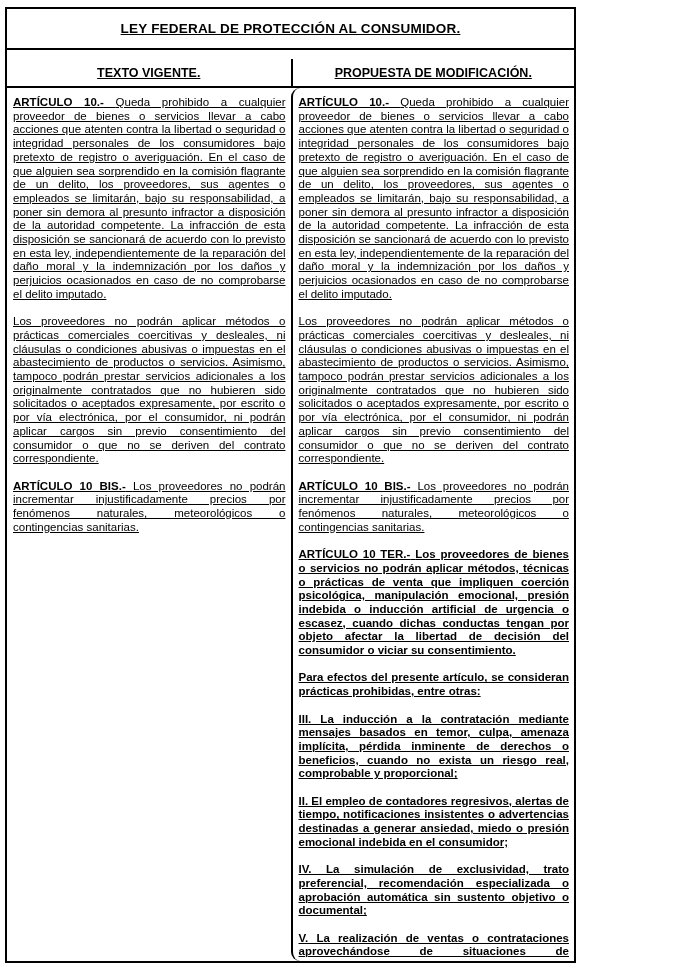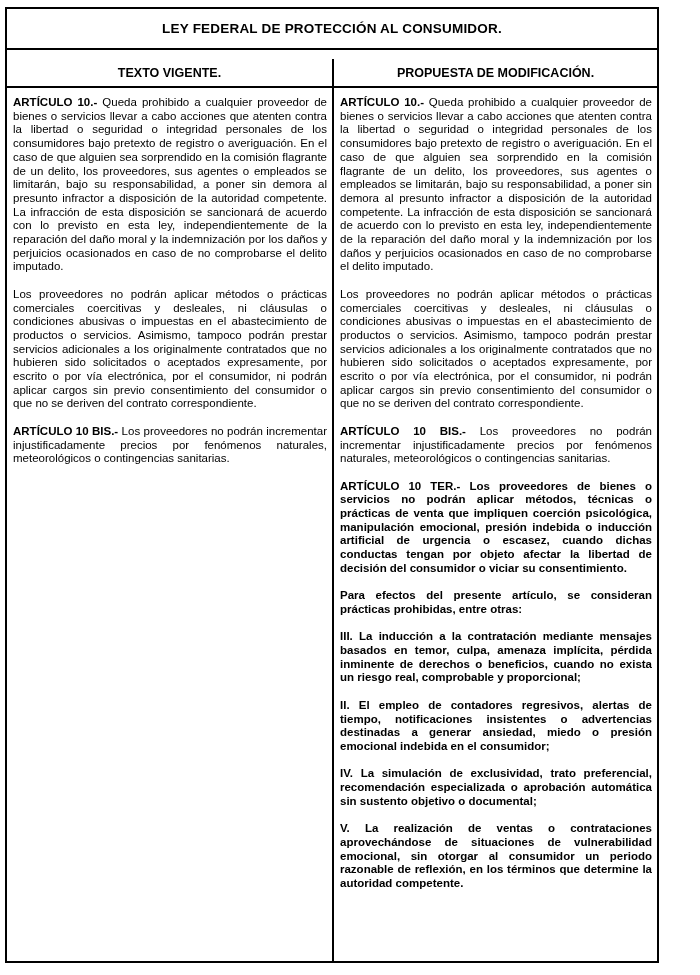--- a/index.html
+++ b/index.html
@@ -7,25 +7,26 @@
   body {
     width: 700px; height: 975px;
     font-family: "Liberation Sans", sans-serif;
     color: #000000;
     position: relative;
     overflow: hidden;
   }
   .doc-table {
     position: absolute;
     left: 5px; top: 7px;
-    width: 654px; height: 956px;
+    width: 571px; height: 956px;
     border: 2px solid #000000;
     background: #ffffff;
     display: flex;
     flex-direction: column;
+    text-decoration: underline;
   }
   .title-row {
     height: 41px;
     border-bottom: 2px solid #000000;
     display: flex;
     align-items: center;
     justify-content: center;
   }
   .title-row h1 {
     font-size: 13.5px;
@@ -49,20 +50,21 @@
   .header-cell.right { border-left: 2px solid #000000; }
   .body-row {
     flex: 1;
     display: grid;
     grid-template-columns: 1fr 1fr;
     overflow: hidden;
   }
   .body-cell {
     padding: 8px 5px 12px 6px;
     overflow: hidden;
+    border-radius: 9px;
   }
   .body-cell.right { border-left: 2px solid #000000; }
   .para {
     font-size: 11.5px;
     line-height: 13.7px;
     text-align: justify;
     margin-bottom: 13.7px;
   }
   .para:last-child { margin-bottom: 0; }
   .para b { font-weight: bold; }

